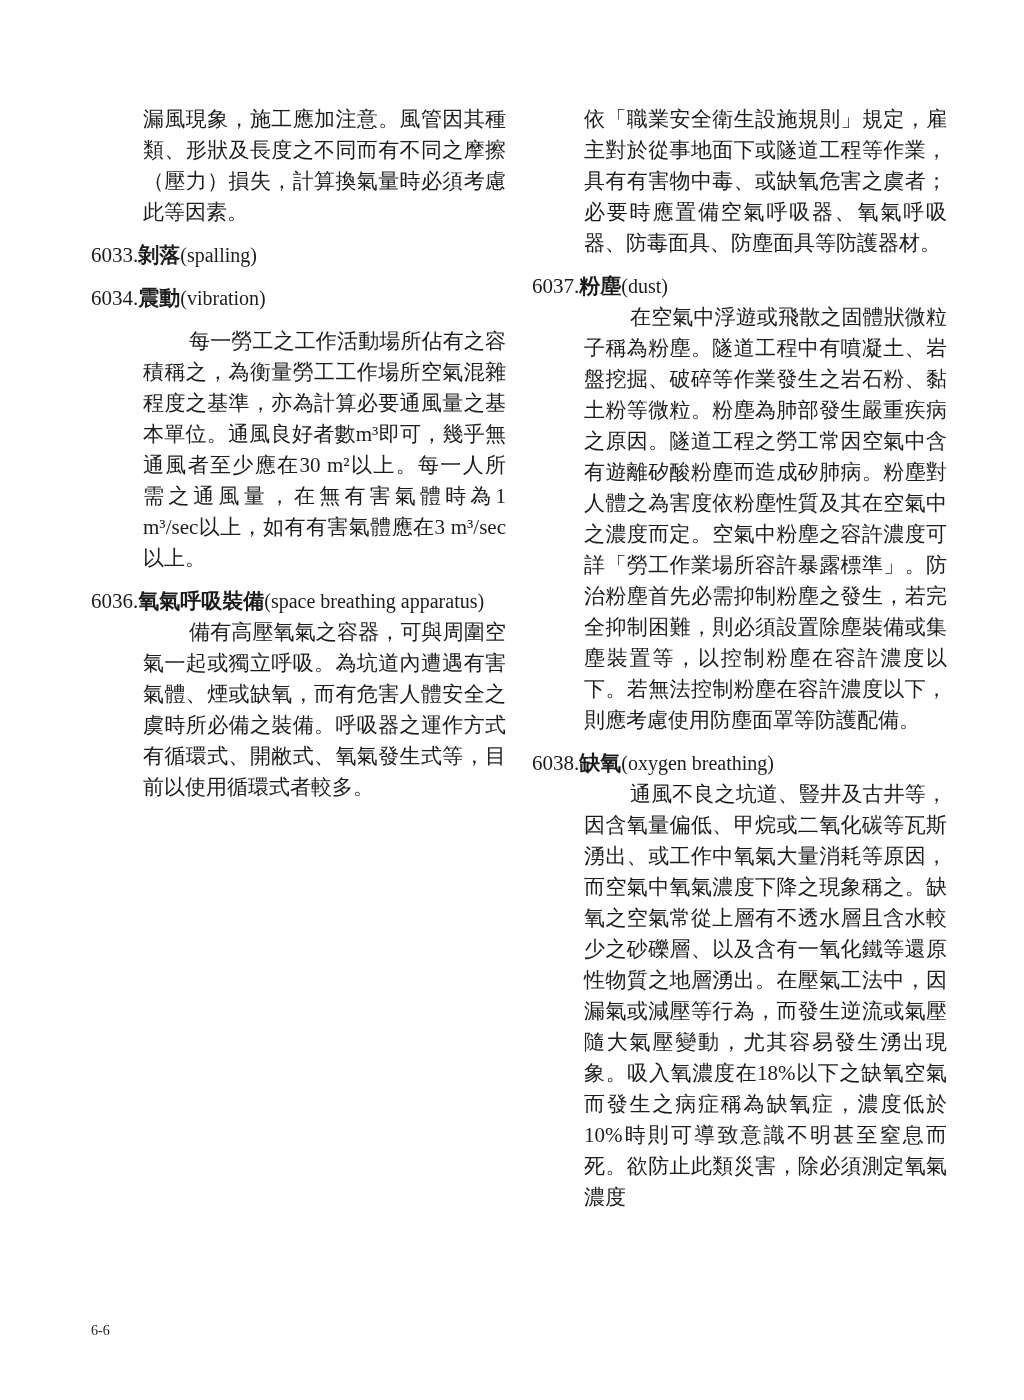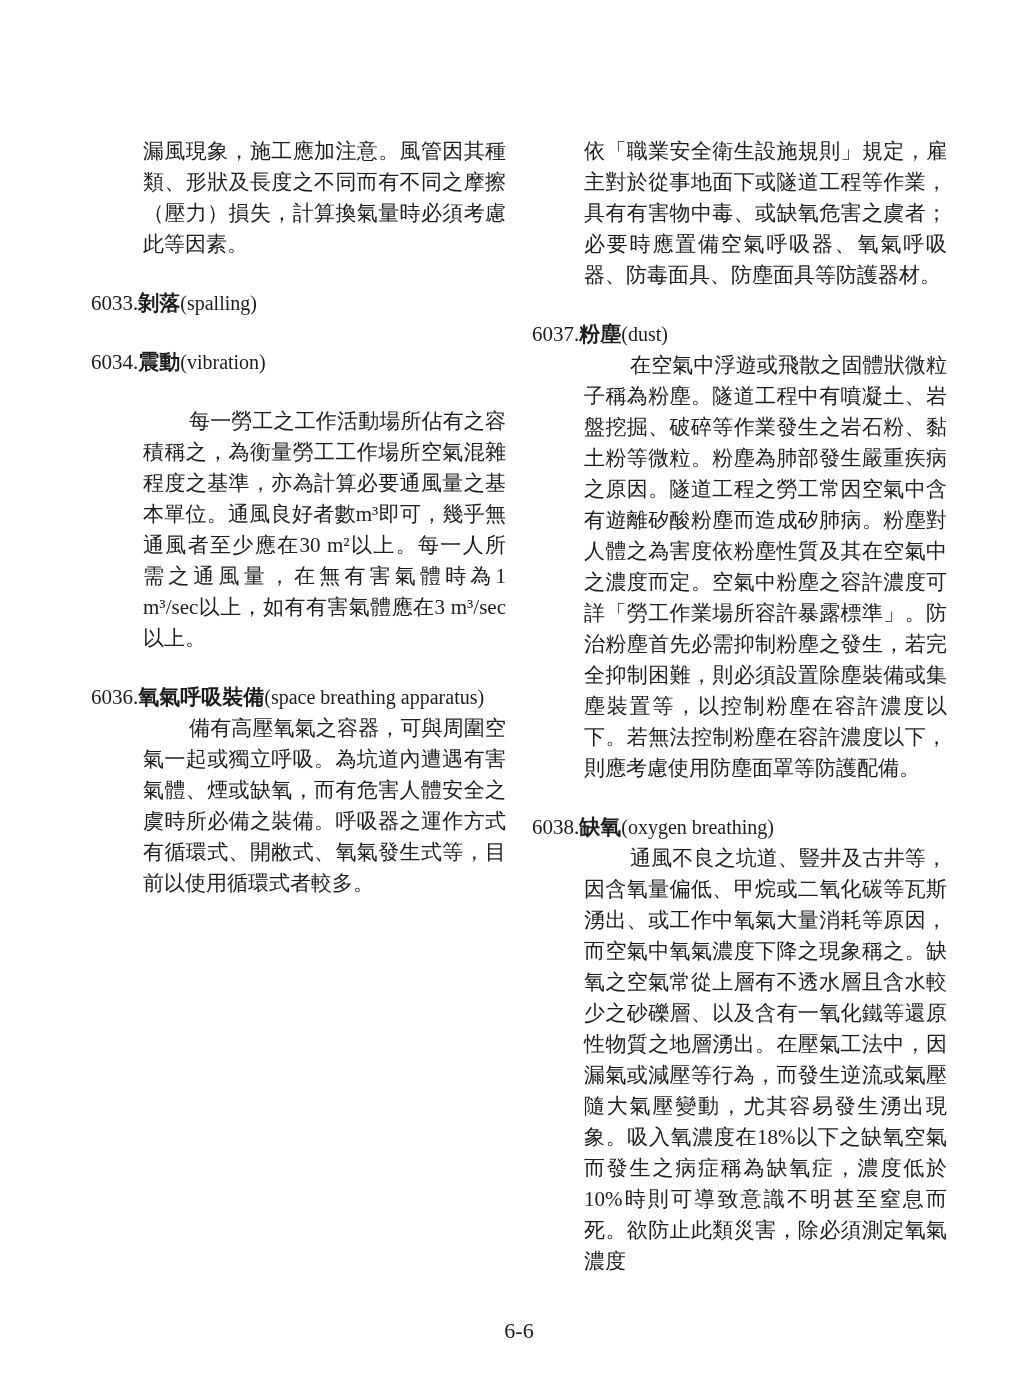--- a/index.html
+++ b/index.html
@@ -10,56 +10,55 @@
     color: #1c1c1c;
   }
   .page {
     position: relative;
     width: 1024px; height: 1400px;
     background: #ffffff;
     overflow: hidden;
   }
   .columns {
     position: absolute;
-    left: 91px; top: 136px;
+    left: 91px; top: 104px;
     width: 856px;
     display: flex;
     gap: 26px;
   }
   .col {
     width: 415px;
     font-size: 21px;
     line-height: 31px;
   }
   .continuation {
     margin-left: 52px;
     text-align: justify;
   }
-  .entry { margin-top: 28px; }
+  .entry { margin-top: 12px; }
   .entry-heading {
     white-space: nowrap;
     text-align: left;
   }
   .entry-heading .term {
     font-weight: bold;
   }
   .entry-heading .english {
     font-size: 20px;
   }
   .entry-body {
     margin-left: 52px;
     text-indent: 46px;
     text-align: justify;
   }
   .footer {
     position: absolute;
     left: 91px; top: 1318px;
     width: 856px;
-    text-align: center;
-    font-size: 22px;
+    font-size: 14px;
     line-height: 26px;
   }
 </style>
 </head>
 <body>
 
 <div class="page">
   <div class="columns">
 
     <div class="col">

